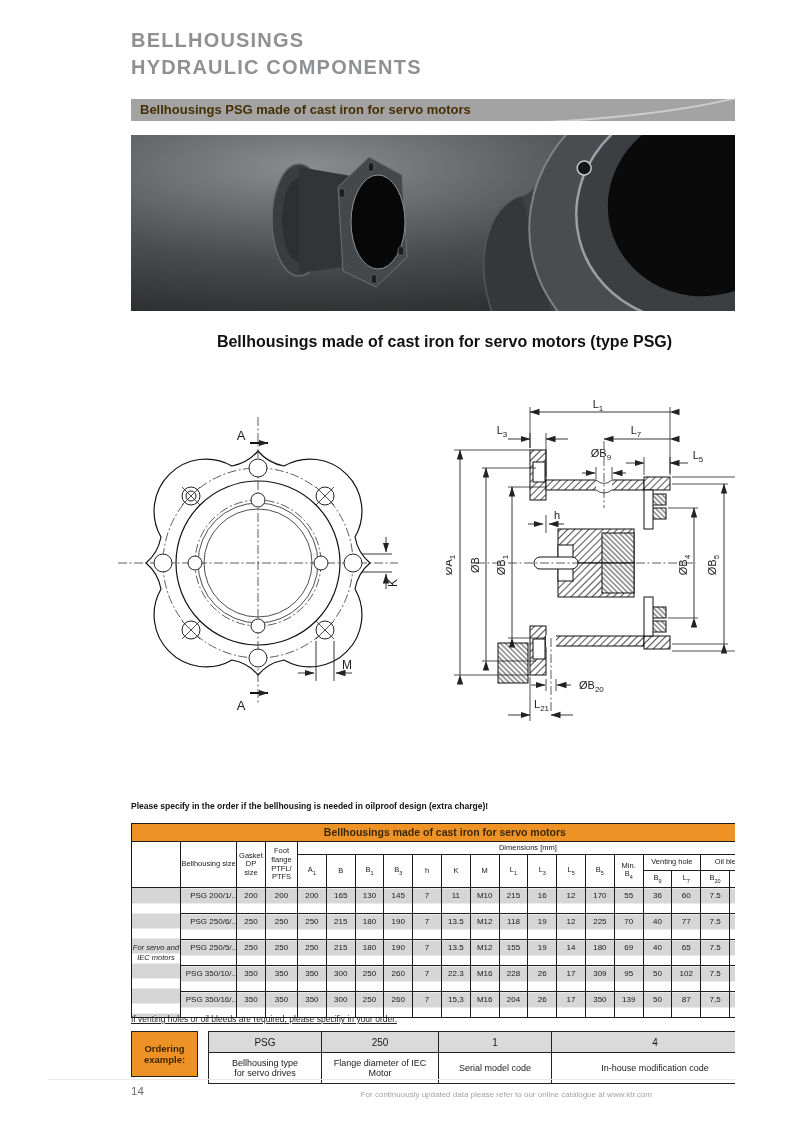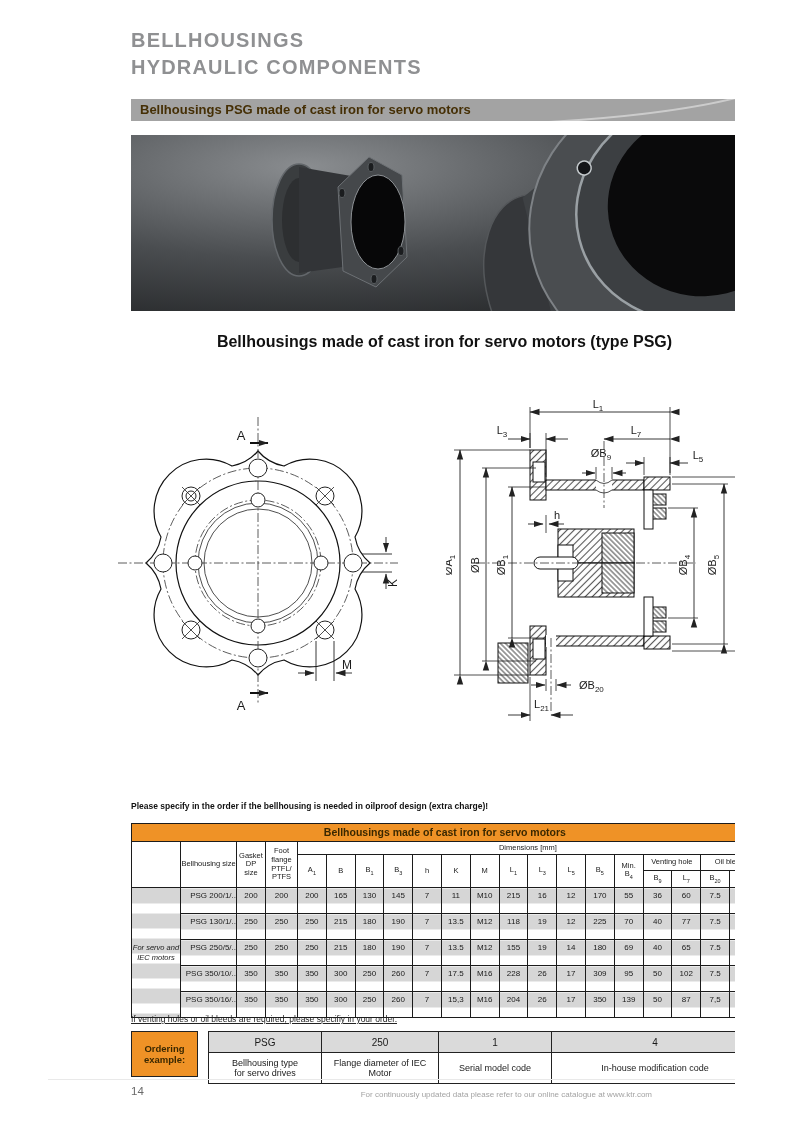--- a/index.html
+++ b/index.html
@@ -368,21 +368,21 @@
         <td>16</td>
         <td>12</td>
         <td>170</td>
         <td>55</td>
         <td>36</td>
         <td>60</td>
         <td>7.5</td>
         <td>36</td>
       </tr>
       <tr>
-        <td class="sz">PSG 130/1/..</td>
+        <td class="sz">PSG 250/6/..</td>
         <td>250</td>
         <td>250</td>
         <td>250</td>
         <td>215</td>
         <td>180</td>
         <td>190</td>
         <td>7</td>
         <td>13.5</td>
         <td>M12</td>
         <td>118</td>
@@ -418,21 +418,21 @@
       </tr>
       <tr>
         <td class="sz">PSG 350/10/..</td>
         <td>350</td>
         <td>350</td>
         <td>350</td>
         <td>300</td>
         <td>250</td>
         <td>260</td>
         <td>7</td>
-        <td>17.5</td>
+        <td>22.3</td>
         <td>M16</td>
         <td>228</td>
         <td>26</td>
         <td>17</td>
         <td>309</td>
         <td>95</td>
         <td>50</td>
         <td>102</td>
         <td>7.5</td>
         <td>51</td>

